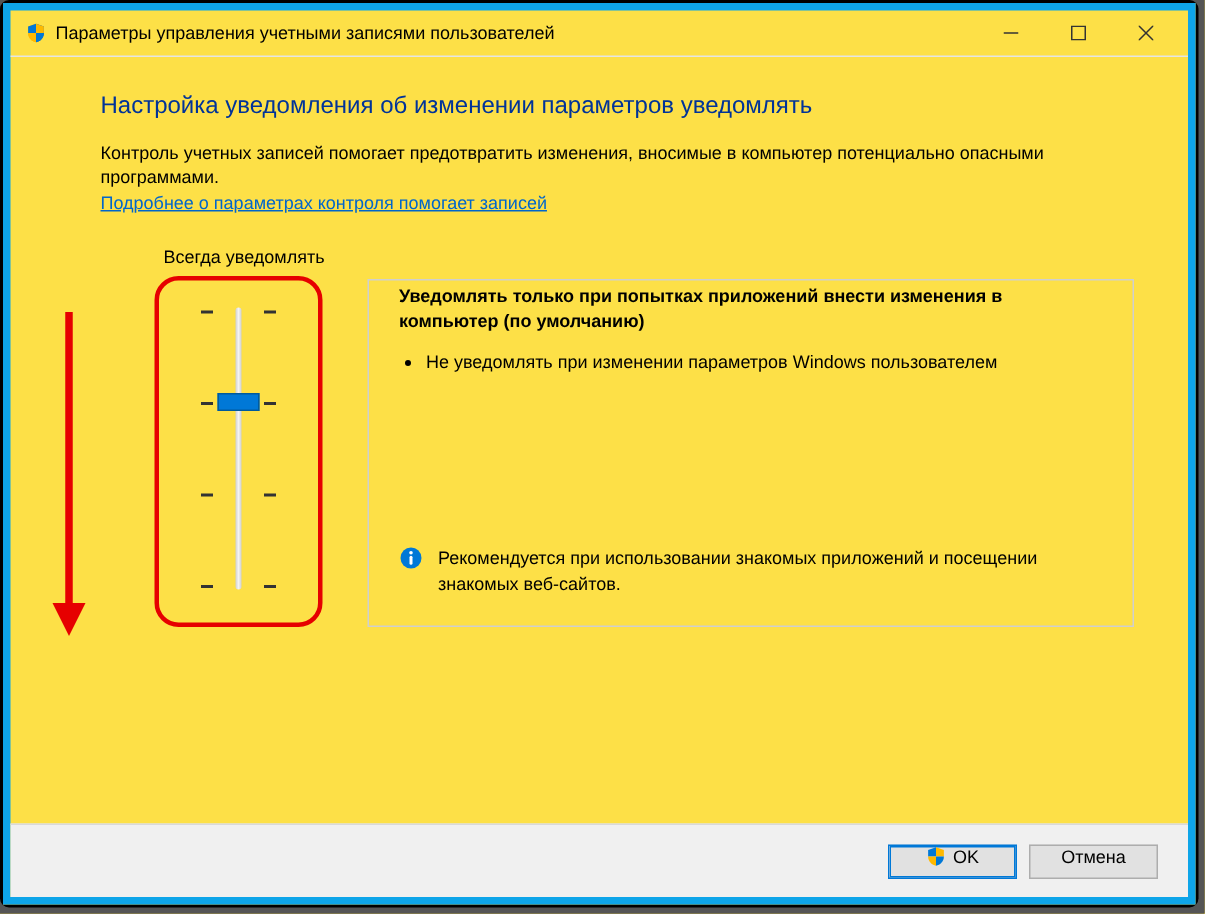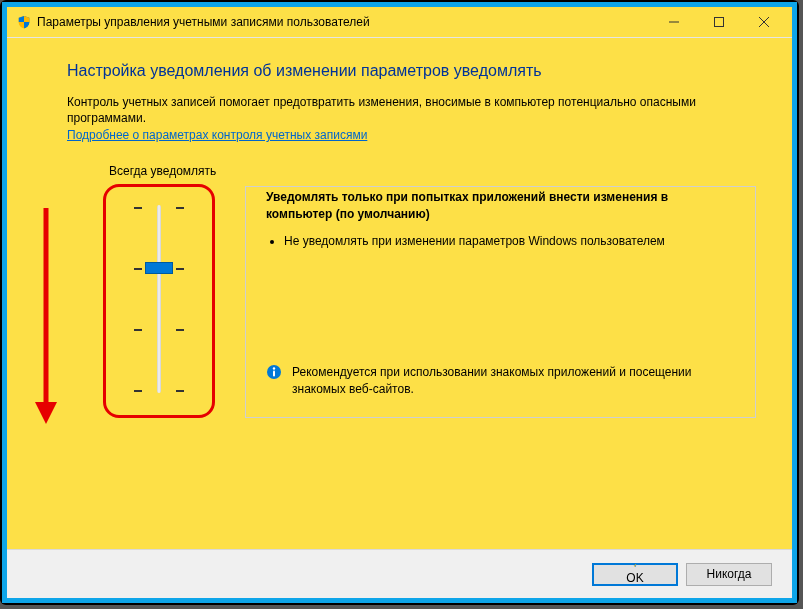--- a/index.html
+++ b/index.html
@@ -210,27 +210,26 @@
     padding: 0 20px;
     gap: 8px;
   }
   .btn {
     min-width: 86px;
     height: 23px;
     background: #e1e1e1;
     border: 1px solid #adadad;
     font-size: 12px;
     display: inline-flex;
-    align-items: center;
+    align-items: flex-start;
     justify-content: center;
     gap: 4px;
     padding: 0 10px;
     box-sizing: border-box;
     cursor: pointer;
-    flex-direction: column;
   }
   .btn.default {
     border: 1px solid #0078d7;
     box-shadow: inset 0 0 0 1px #0078d7;
   }
   .shield-sm {
     width: 14px;
     height: 14px;
   }
 </style>
@@ -265,21 +264,21 @@
         <svg width="10" height="10" viewBox="0 0 10 10">
               <path d="M0 0 L10 10 M10 0 L0 10" stroke="#333" stroke-width="1"></path>
             </svg>
       </div>
     </div>
   </div>
 
   <div class="content">
     <div class="heading">Настройка уведомления об изменении параметров уведомлять</div>
     <div class="intro">Контроль учетных записей помогает предотвратить изменения, вносимые в компьютер потенциально опасными программами.</div>
-    <span class="link">Подробнее о параметрах контроля учетных записями</span>
+    <span class="link">Подробнее о параметрах контроля помогает записей</span>
 
     <div class="body-row">
       <div class="left-col">
 
         <svg class="anno-arrow" viewBox="0 0 26 222" preserveAspectRatio="none">
           <line x1="13" y1="4" x2="13" y2="200" stroke="#e60000" stroke-width="5"></line>
           <polygon points="2,198 24,198 13,220" fill="#e60000"></polygon>
         </svg>
 
         <div class="label-top">Всегда уведомлять</div>
@@ -322,18 +321,18 @@
     <button class="btn default">
       <svg class="shield-sm" viewBox="0 0 16 16">
         <path d="M8 1 L2 3 V8 H8 Z" fill="#0078d7"></path>
         <path d="M8 1 L14 3 V8 H8 Z" fill="#ffb900"></path>
         <path d="M8 15 C5 14.5 2 12 2 8 H8 Z" fill="#ffb900"></path>
         <path d="M8 15 C11 14.5 14 12 14 8 H8 Z" fill="#0078d7"></path>
       </svg>
       <span>OK</span>
     </button>
     <button class="btn">
-      <span>Никогда</span>
+      <span>Отмена</span>
     </button>
   </div>
 
 </div>
 </div>
 
 </body></html>

